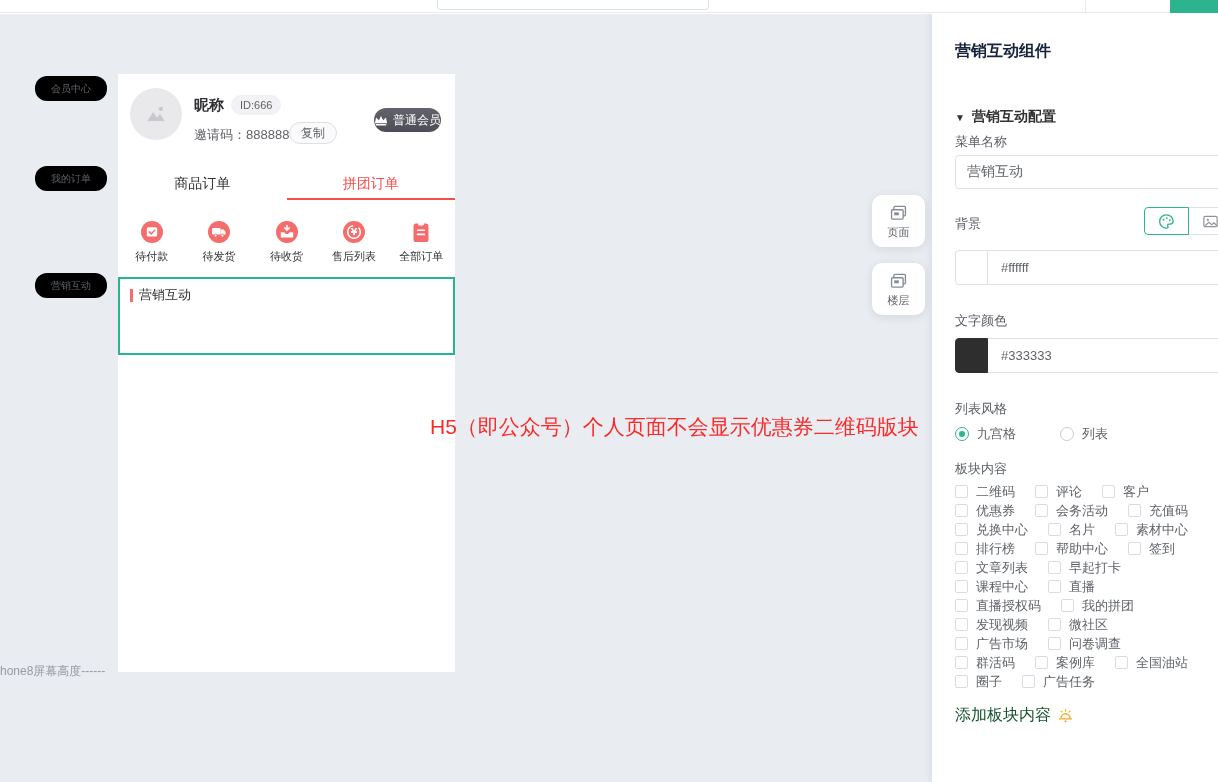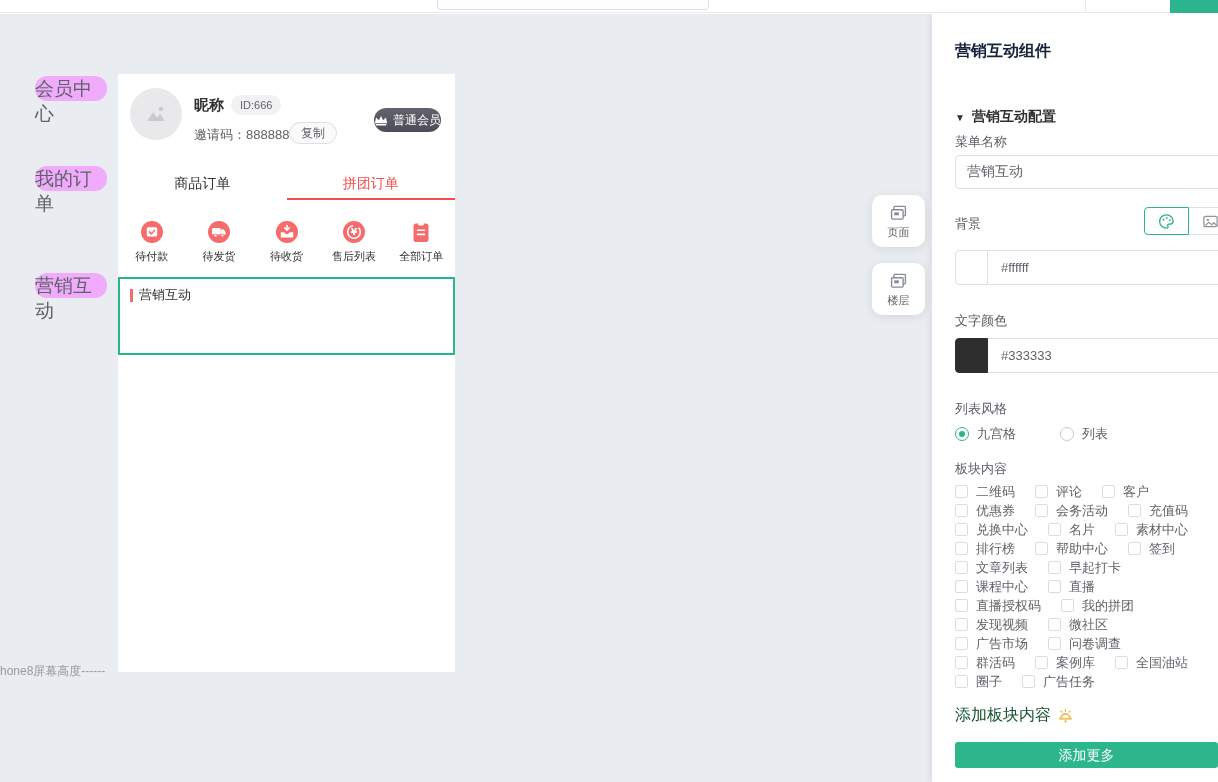--- a/index.html
+++ b/index.html
@@ -9,22 +9,22 @@
 
   
   .topbar { position:absolute; left:0; top:0; width:1218px; height:13px; background:#fff; border-bottom:1px solid #e7e9ec; z-index:5; }
   .topbar-search { position:absolute; left:437px; top:-18px; width:272px; height:28px; border:1px solid #dcdfe6; border-radius:4px; background:#fff; }
   .topbar-divider { position:absolute; left:1085px; top:0; width:1px; height:13px; background:#e7e9ec; }
   .topbar-btn { position:absolute; left:1170px; top:0; width:48px; height:13px; background:#2cb48e; border:none; cursor:pointer; }
 
   
   .canvas { position:absolute; left:0; top:14px; width:932px; height:768px; background:#e9ecf0; }
 
-  .side-tag { position:absolute; left:35px; width:72px; height:25px; background:#f0abfc; border-radius:12px;
-              font-size:19px; color:#5f6368; line-height:25px; cursor:pointer; }
+  .side-tag { position:absolute; left:35px; width:72px; height:25px; background:#000000; border-radius:12px;
+              font-size:10px; color:#5f6368; text-align:center; line-height:25px; cursor:pointer; }
   .tag-1 { top:76px; } .tag-2 { top:166px; } .tag-3 { top:273px; }
 
   
   .phone { position:absolute; left:118px; top:74px; width:337px; height:598px; background:#fff; }
   .avatar { position:absolute; left:12px; top:14px; width:52px; height:52px; border-radius:50%; background:#e9e9ec;
             display:flex; align-items:center; justify-content:center; }
   .nickname { position:absolute; left:76px; top:22px; font-size:15px; font-weight:bold; color:#303133; }
   .id-pill { position:absolute; left:113px; top:21px; height:20px; padding:0 9px; background:#f2f2f4; border-radius:10px;
              font-size:11px; color:#606266; line-height:20px; }
   .invite { position:absolute; left:76px; top:52px; font-size:13px; color:#606266; }
@@ -205,20 +205,21 @@
   </div>
   <div class="float-btn fb-2">
     <svg width="21" height="21" viewBox="0 0 20 20">
       <rect x="5.6" y="3.2" width="11" height="9" rx="1" fill="#fff" stroke="#868b95" stroke-width="1.3"></rect>
       <rect x="3.4" y="6.4" width="11" height="9" rx="1" fill="#fff" stroke="#868b95" stroke-width="1.3"></rect>
       <rect x="5.9" y="8.9" width="4.4" height="2.8" fill="#868b95"></rect>
     </svg>
     <span class="fb-label">楼层</span>
   </div>
 
+  <div class="annotation">H5（即公众号）个人页面不会显示优惠券二维码版块</div>
   <div class="marker">hone8屏幕高度------</div>
 
   <div class="panel">
     <div class="p-title">营销互动组件</div>
 
     <div class="p-section">
       <span class="p-arrow">▼</span>
       <span class="p-section-label">营销互动配置</span>
     </div>
 
@@ -404,16 +405,15 @@
     <div class="add-row">
       <span class="add-label">添加板块内容</span>
       <svg width="17" height="17" viewBox="0 0 18 18">
         <path d="M4.2 12 a4.8 4.8 0 0 1 9.6 0" fill="none" stroke="#f6a623" stroke-width="1.5"></path>
         <path d="M2.8 12.6 h12.4" stroke="#f6a623" stroke-width="1.5" stroke-linecap="round"></path>
         <path d="M9 2.6 v1.7 M4.2 4.4 l1.1 1.1 M13.8 4.4 l-1.1 1.1" stroke="#f6a623" stroke-width="1.2" stroke-linecap="round"></path>
         <circle cx="9" cy="15.2" r="1.1" fill="#f6a623"></circle>
       </svg>
     </div>
 
-    <button class="add-more">添加更多</button>
   </div>
 
 </div>
 
 </body></html>

